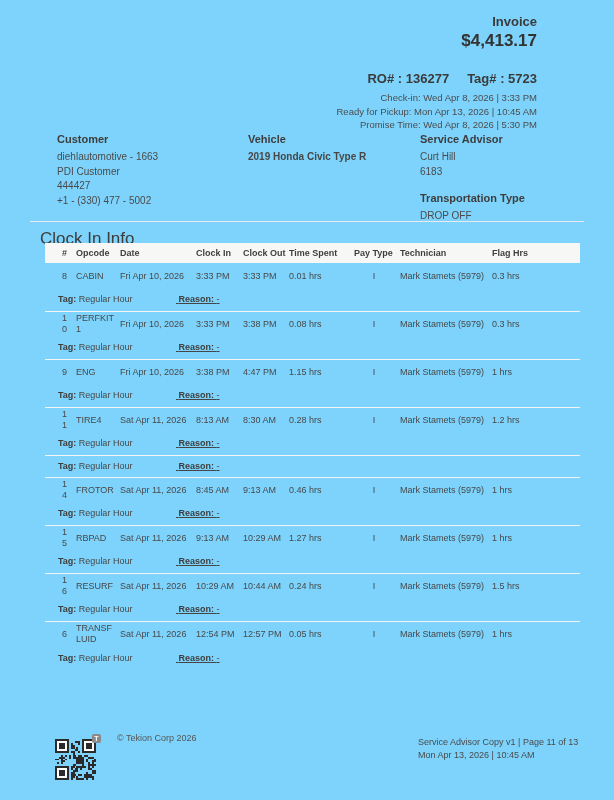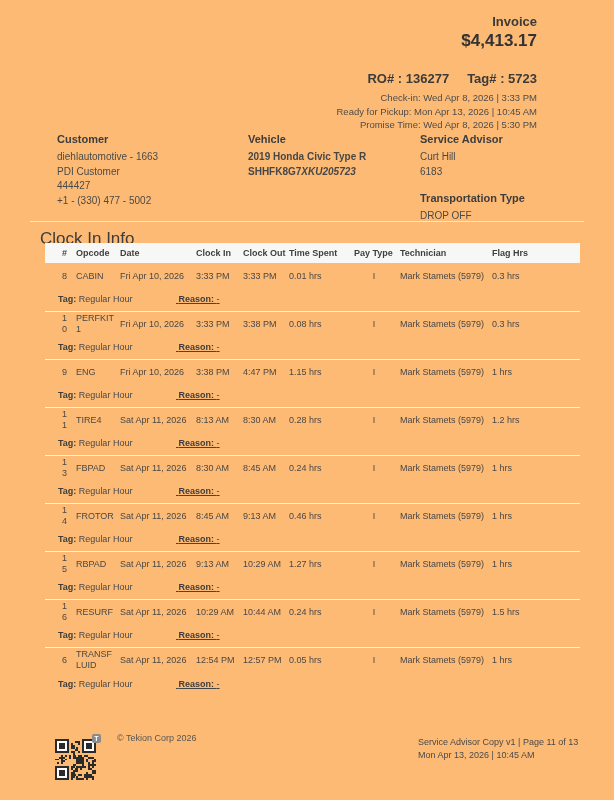--- a/index.html
+++ b/index.html
@@ -4,21 +4,21 @@
 <style>
   * { margin:0; padding:0; box-sizing:border-box; }
   html,body { width:614px; height:800px; }
   body {
     font-family: "Liberation Sans", "DejaVu Sans", sans-serif;
     background:#fbfbfa;
     color:#454545;
     position:relative;
     overflow:hidden;
   }
-  .page { position:absolute; inset:0; background:#fdba74; }
+  .page { position:absolute; inset:0; background:#7dd3fc; }
 
   
   .inv-header { position:absolute; top:14px; right:77px; text-align:right; }
   .inv-label  { font-size:13px; font-weight:bold; color:#3b3b3b; }
   .inv-amount { font-size:17px; font-weight:bold; color:#333; margin-top:2px; }
   .inv-ro     { font-size:13px; font-weight:bold; color:#3b3b3b; margin-top:20px; }
   .inv-ro .tagnum { margin-left:18px; }
   .inv-meta   { margin-top:5px; font-size:9.5px; line-height:13.5px; color:#4c4c4c; }
 
   
@@ -104,21 +104,20 @@
     <div class="info-col col-customer">
       <div class="info-label">Customer</div>
       <div class="info-line">diehlautomotive - 1663</div>
       <div class="info-line">PDI Customer</div>
       <div class="info-line">444427</div>
       <div class="info-line">+1 - (330) 477 - 5002</div>
     </div>
     <div class="info-col col-vehicle">
       <div class="info-label">Vehicle</div>
       <div class="info-line semi">2019 Honda Civic Type R</div>
-      <div class="info-line vin"><span>SHHFK8G7</span><span class="it">XKU205723</span></div>
     </div>
     <div class="info-col col-advisor">
       <div class="info-label">Service Advisor</div>
       <div class="info-line">Curt Hill</div>
       <div class="info-line">6183</div>
       <div class="info-label block-gap">Transportation Type</div>
       <div class="info-line">DROP OFF</div>
     </div>
   </div>
 
@@ -218,31 +217,20 @@
       <td class="nowrap">Mark Stamets (5979)</td>
       <td class="nowrap">1.2 hrs</td>
     </tr>
     <tr class="tag-row">
       <td colspan="9">
         <span class="tag-pair"><span class="b">Tag:</span> <span>Regular Hour</span></span>
         <span class="reason-pair"><span class="b">Reason:</span> <span>-</span></span>
       </td>
     </tr>
 
-    <tr class="data-row">
-      <td class="first">13</td>
-      <td>FBPAD</td>
-      <td class="nowrap">Sat Apr 11, 2026</td>
-      <td class="nowrap">8:30 AM</td>
-      <td class="nowrap">8:45 AM</td>
-      <td class="nowrap">0.24 hrs</td>
-      <td class="pay">I</td>
-      <td class="nowrap">Mark Stamets (5979)</td>
-      <td class="nowrap">1 hrs</td>
-    </tr>
     <tr class="tag-row">
       <td colspan="9">
         <span class="tag-pair"><span class="b">Tag:</span> <span>Regular Hour</span></span>
         <span class="reason-pair"><span class="b">Reason:</span> <span>-</span></span>
       </td>
     </tr>
 
     <tr class="data-row">
       <td class="first">14</td>
       <td>FROTOR</td>

